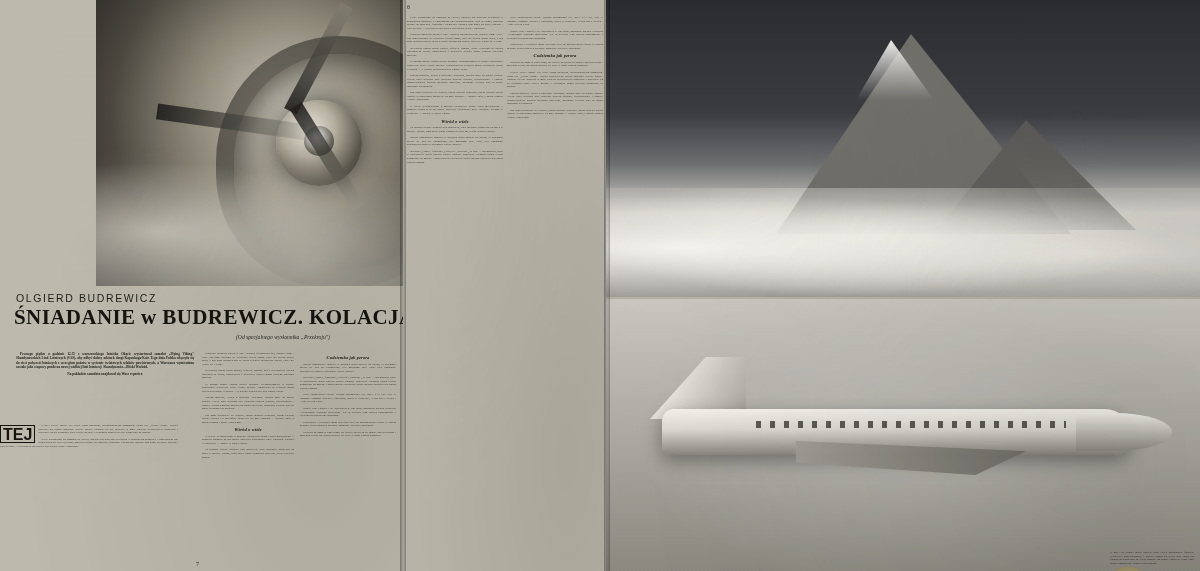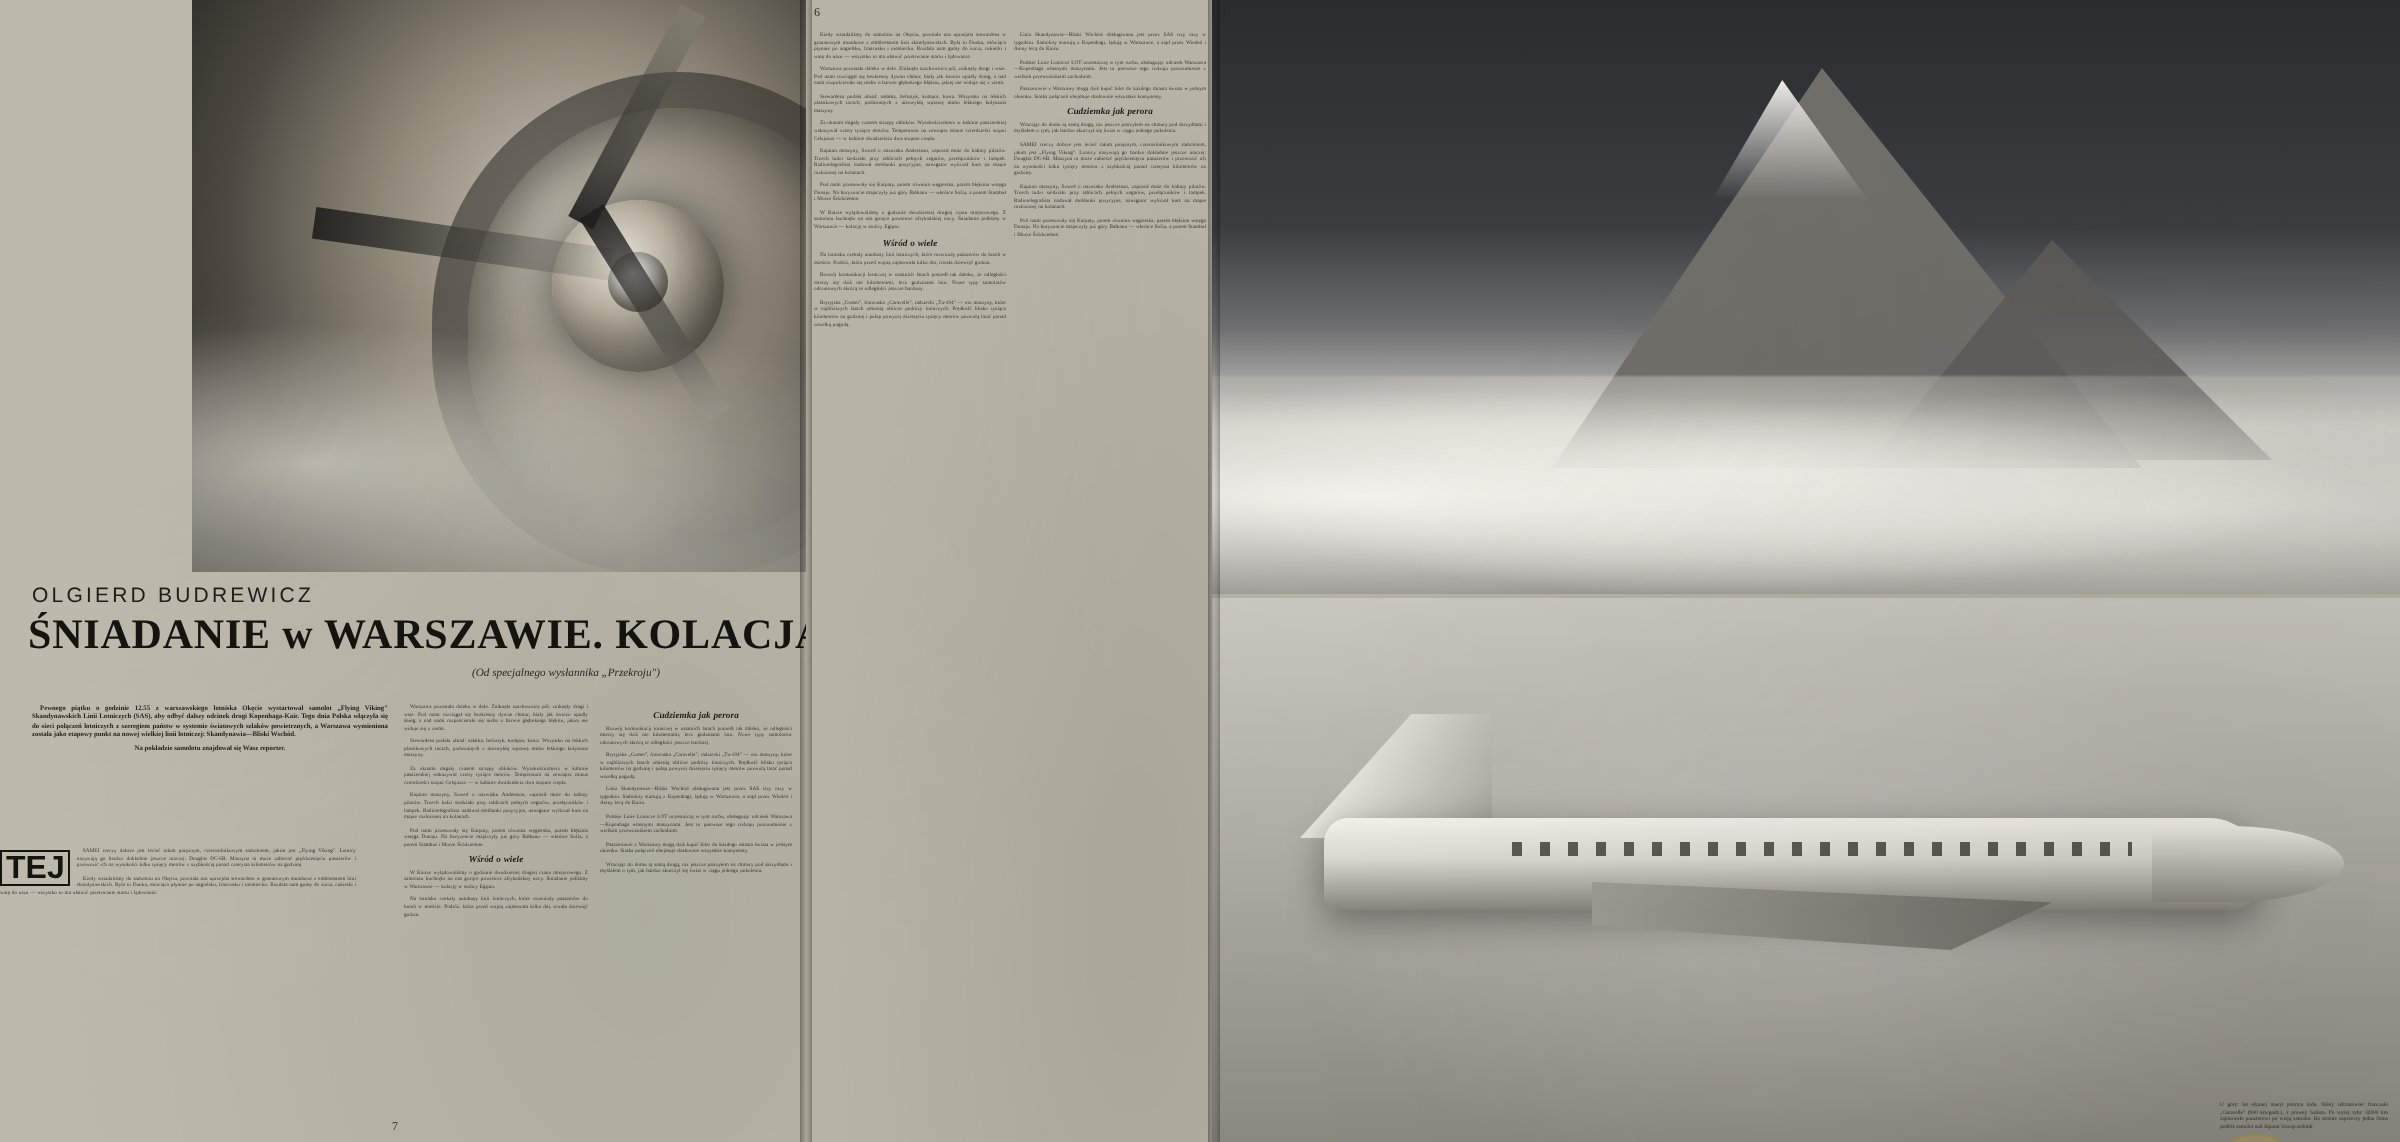--- a/index.html
+++ b/index.html
@@ -353,21 +353,21 @@
       <div class="cowl"></div>
       <div class="hub"></div>
       <div class="blade" style="left:60px;  top:118px; width:150px; height:16px; transform:rotate(8deg);"></div>
       <div class="blade" style="left:150px; top:30px;  width:120px; height:14px; transform:rotate(-62deg);"></div>
       <div class="blade" style="left:160px; top:170px; width:120px; height:14px; transform:rotate(58deg);"></div>
       <div class="clouds"></div>
     </div>
 
     <div class="byline">OLGIERD BUDREWICZ</div>
     <div class="headline">
-      <span>ŚNIADANIE w WARSZAWIE.</span>
+      <span>ŚNIADANIE w BUDREWICZ.</span>
       <span>KOLACJA w KAIRZE</span>
     </div>
     <div class="subhead">(Od specjalnego wysłannika „Przekroju")</div>
 
     <div class="lede">
       <p>Pewnego piątku o godzinie 12.55 z warszawskiego lotniska Okęcie wystartował samolot „Flying Viking" Skandynawskich Linii Lotniczych (SAS), aby odbyć dalszy odcinek drogi Kopenhaga-Kair. Tego dnia Polska włączyła się do sieci połączeń lotniczych z szeregiem państw w systemie światowych szlaków powietrznych, a Warszawa wymieniona została jako etapowy punkt na nowej wielkiej linii lotniczej: Skandynawia—Bliski Wschód.</p>
       <p class="centered">Na pokładzie samolotu znajdował się Wasz reporter.</p>
     </div>
 
     <div class="dropcap-block microtext">

